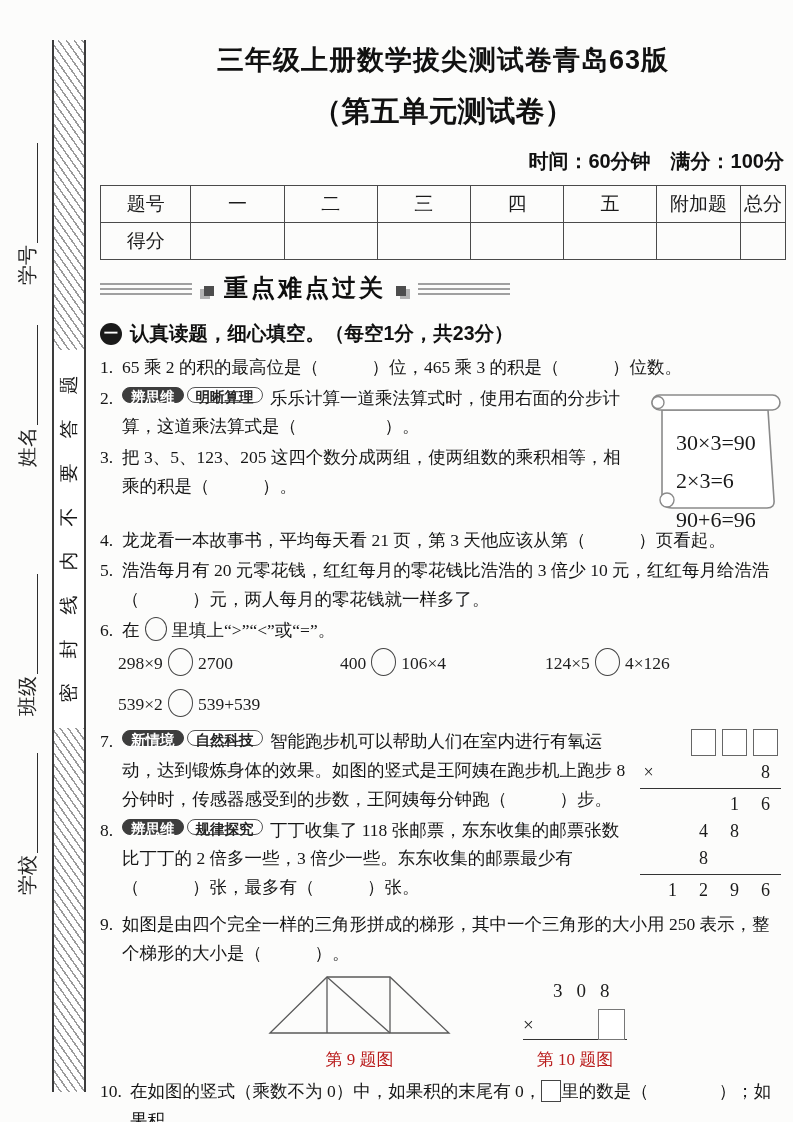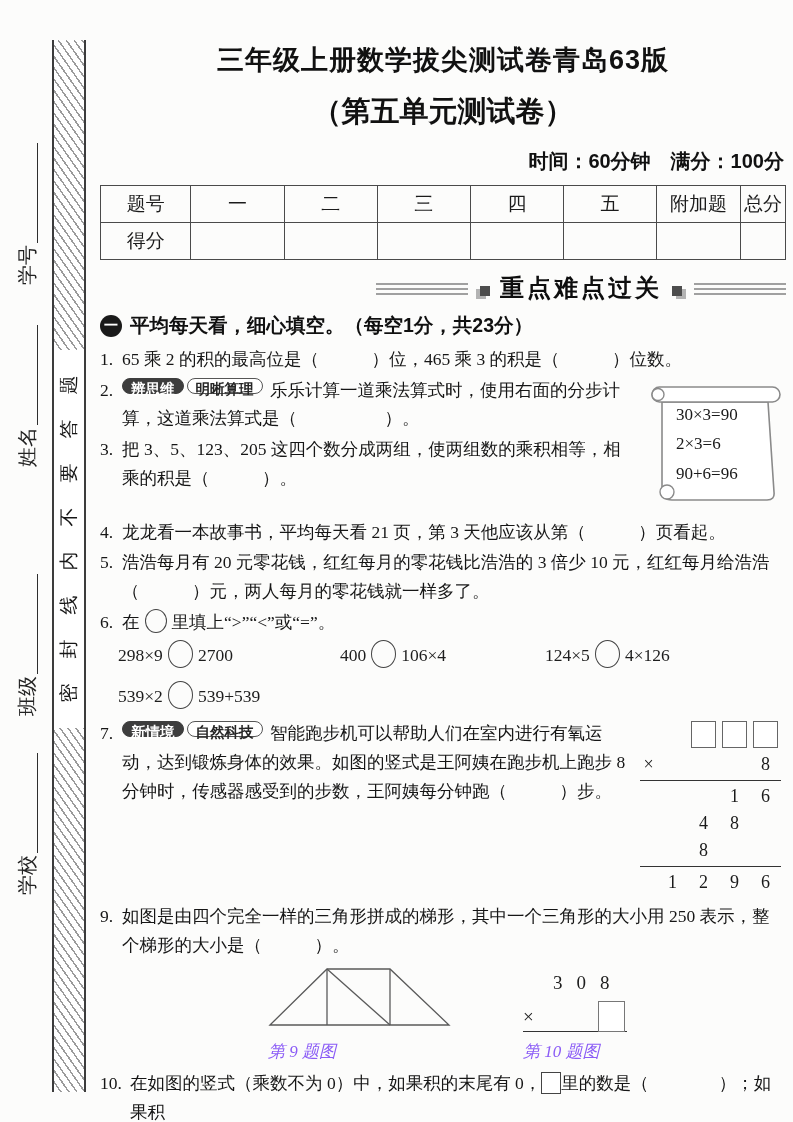--- a/index.html
+++ b/index.html
@@ -58,21 +58,21 @@
     font-weight:700; font-size:20px; text-align:right; margin:16px 2px 10px 0; color:#111;
   }
 
   table.score{ width:100%; border-collapse:collapse; table-layout:fixed; }
   table.score th, table.score td{
     border:1.5px solid #4a4a4a; height:37px; text-align:center;
     font-weight:normal; font-size:19px; color:#1b1b1b;
   }
   col.c-qno{ width:13.2%; } col.c-n{ width:13.6%; } col.c-extra{ width:12.2%; } col.c-total{ width:6.6%; }
 
-  .banner{ display:flex; align-items:center; justify-content:flex-end; margin:12px 0 8px; }
+  .banner{ display:flex; align-items:center; justify-content:flex-start; margin:12px 0 16px; }
   .deco-lines{
     width:92px; height:13px;
     background:
       linear-gradient(#a0a0a0 0 0) 0 1px/100% 2px no-repeat,
       linear-gradient(#a0a0a0 0 0) 0 6px/100% 2px no-repeat,
       linear-gradient(#a0a0a0 0 0) 0 11px/100% 2px no-repeat;
   }
   .deco-sq{ width:10px; height:10px; background:#4d4d4d; }
   .deco-sq.left{ margin:6px 10px 0 12px; box-shadow:-4px 3px 0 #b3b3b3; }
   .deco-sq.right{ margin:6px 12px 0 10px; box-shadow:4px 3px 0 #b3b3b3; }
@@ -91,21 +91,21 @@
     display:inline-flex; align-items:center; justify-content:center;
     font-size:14px; font-weight:700; flex:0 0 auto;
   }
 
   .q{ font-size:17.5px; line-height:1.64; margin:2px 0; padding-left:22px; text-indent:-22px; color:#161616; }
   .q .qno{ display:inline-block; width:22px; text-indent:0; }
   .q10{ padding-left:30px; text-indent:-30px; }
   .q10 .qno{ width:30px; }
 
   .badge{
-    display:inline-block; font-family:Liberation Sans, sans-serif;
+    display:inline-block; font-family:Liberation Mono, monospace;
     font-size:14.5px; font-weight:700; line-height:20px; height:16px;
     border-radius:11px; padding:0 8px; vertical-align:2px; text-indent:0; margin-right:3px;
   }
   .badge.fill{ background:#3d3d3d; color:#fff; border:1px solid #3d3d3d; }
   .badge.line{ background:#fff; color:#262626; border:1.5px solid #555; }
 
   .cmp-circle{
     display:inline-block; width:25px; height:28px; border:1.3px solid #444; border-radius:50%;
     vertical-align:-7px; margin:0 5px;
   }
@@ -117,33 +117,33 @@
   }
 
   .inline-box{
     display:inline-block; width:20px; height:22px; border:1.2px solid #444; background:#fff;
     vertical-align:-5px; text-indent:0;
   }
 
   
   .scroll-fig{ float:right; width:140px; height:130px; position:relative; margin:4px 0 6px 10px; }
   .scroll-fig svg{ position:absolute; inset:0; }
-  .scroll-lines{ position:absolute; left:30px; top:20px; font-size:17px; line-height:1.75; color:#191919; }
+  .scroll-lines{ position:absolute; left:30px; top:36px; font-size:22px; line-height:1.75; color:#191919; }
 
   
   .mult-fig{ float:right; width:146px; margin:0 0 4px 8px; }
   .mgrid{ display:grid; grid-template-columns:17px repeat(4,31px); }
   .mc{ height:27px; line-height:27px; text-align:center; font-size:18px; color:#1a1a1a; }
   .mc.rowboxes{ height:32px; }
   .mbox{ display:inline-block; width:25px; height:27px; border:1.2px solid #666; background:#fff; margin-top:2px; }
   .mline{ grid-column:1 / -1; border-top:1.5px solid #333; margin:2px 0; }
 
   
   .figrow{ display:flex; align-items:flex-end; gap:72px; margin:6px 0 6px 168px; }
-  .figcap{ font-size:17px; margin-top:8px; color:#8b5cf6;font-style:italic; }
+  .figcap{ text-align:center; font-size:17px; margin-top:8px; color:#b91c1c; }
   .fig10{ width:104px; font-size:19px; }
   .f10-digits{ display:flex; gap:14px; padding-left:30px; }
   .f10-row2{ position:relative; height:38px; border-bottom:1.5px solid #333; }
   .f10-sign{ position:absolute; left:0; bottom:3px; }
   .f10-box{ position:absolute; right:2px; bottom:-1px; width:27px; height:31px; border:1.1px solid #777; background:#fff; }
 
   .clear{ clear:both; }
 </style>
 </head>
 <body>
@@ -219,21 +219,21 @@
   <div class="banner">
     <span class="deco-lines"></span>
     <span class="deco-sq left"></span>
     <span class="banner-text">重点难点过关</span>
     <span class="deco-sq right"></span>
     <span class="deco-lines"></span>
   </div>
 
   <div class="sec-header">
     <span class="circle-num">一</span>
-    <span>平均每天看，细心填空。（每空1分，共23分）</span>
+    <span>认真读题，细心填空。（每空1分，共23分）</span>
   </div>
 
   <p class="q"><span class="qno">1.</span><span>65 乘 2 的积的最高位是（　　　）位，465 乘 3 的积是（　　　）位数。</span></p>
 
   <div>
     <div class="scroll-fig">
       <svg viewBox="0 0 140 130">
         <path d="M16,22 L122,22 L128,112 Q129,120 121,120 L26,120 Q15,120 16,109 Z" fill="#fff" stroke="#8a8a8a" stroke-width="1.6"></path>
         <rect x="6" y="7" width="128" height="15" rx="7.5" fill="#fff" stroke="#8a8a8a" stroke-width="1.6"></rect>
         <circle cx="12" cy="14.5" r="6" fill="#fff" stroke="#8a8a8a" stroke-width="1.4"></circle>
@@ -294,20 +294,21 @@
           <span class="mc"></span>
         <div class="mline"></div>
         <span class="mc"></span>
           <span class="mc">1</span>
           <span class="mc">2</span>
           <span class="mc">9</span>
           <span class="mc">6</span>
       </div>
     </div>
     <p class="q"><span class="qno">7.</span><span class="badge fill">新情境</span><span class="badge line">自然科技</span> <span>智能跑步机可以帮助人们在室内进行有氧运动，达到锻炼身体的效果。如图的竖式是王阿姨在跑步机上跑步 8 分钟时，传感器感受到的步数，王阿姨每分钟跑（　　　）步。</span></p>
+    <p class="q"><span class="qno">8.</span><span class="badge fill">辨思维</span><span class="badge line">规律探究</span> <span>丁丁收集了 118 张邮票，东东收集的邮票张数比丁丁的 2 倍多一些，3 倍少一些。东东收集的邮票最少有（　　　）张，最多有（　　　）张。</span></p>
     <div class="clear"></div>
   </div>
 
   <p class="q"><span class="qno">9.</span><span>如图是由四个完全一样的三角形拼成的梯形，其中一个三角形的大小用 250 表示，整个梯形的大小是（　　　）。</span></p>
 
   <div class="figrow">
     <div>
       <svg width="183" height="62" viewBox="0 0 183 62">
         <polygon points="2,59 59,3 122,3 181,59" fill="none" stroke="#5a5a5a" stroke-width="1.3"></polygon>
         <line x1="59" y1="3" x2="59" y2="59" stroke="#5a5a5a" stroke-width="1.3"></line>

